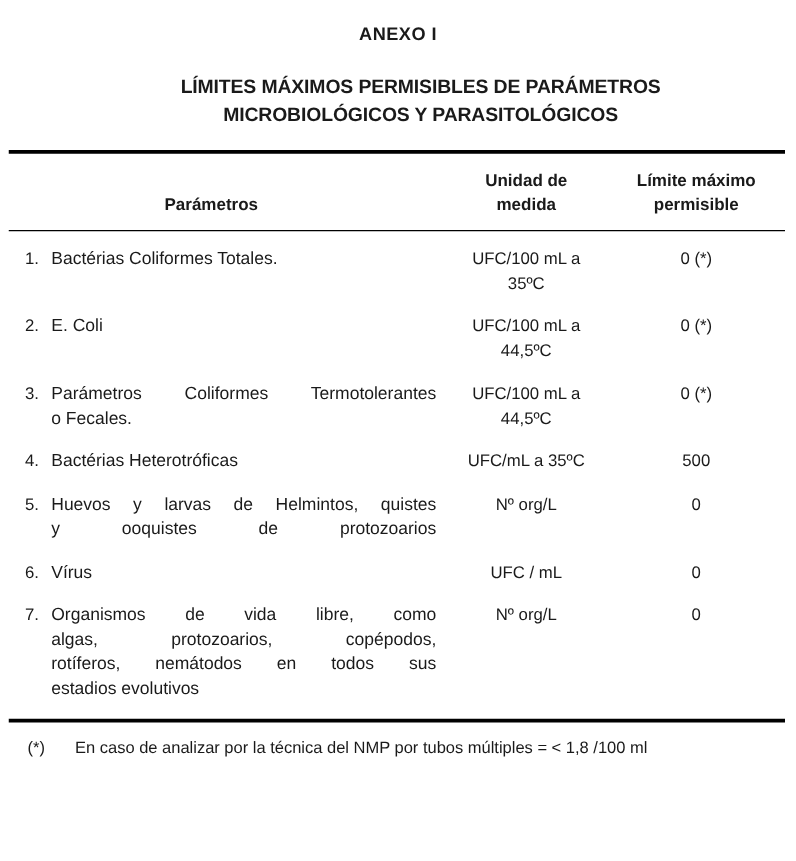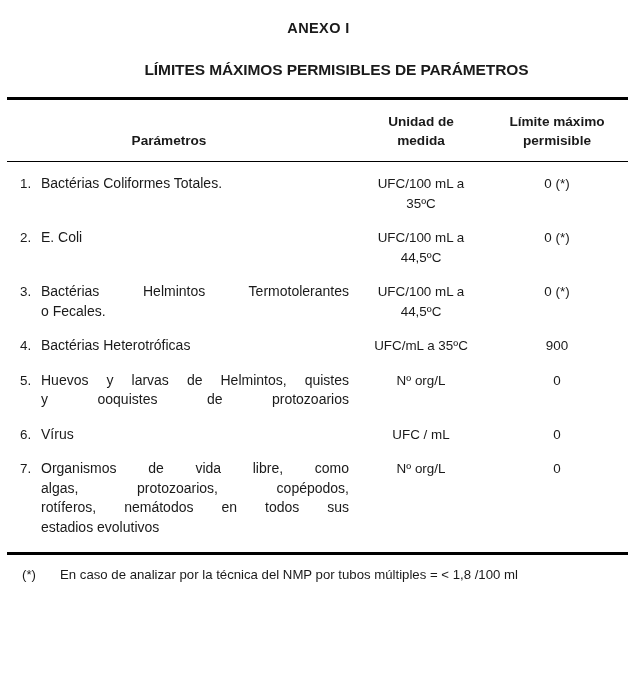--- a/index.html
+++ b/index.html
@@ -180,20 +180,21 @@
 </style>
 </head>
 <body>
 
 <div class="page">
 
   <div class="titles">
     <div class="anexo-title">ANEXO I</div>
     <div class="main-title">
       <span class="tl">LÍMITES MÁXIMOS PERMISIBLES DE PARÁMETROS</span>
+      <span class="tl">MICROBIOLÓGICOS Y PARASITOLÓGICOS</span>
     </div>
   </div>
 
   <div class="table-wrap">
 
     <div class="rule-thick"></div>
 
     <div class="thead">
       <div class="col-param">
         <div class="th">Parámetros</div>
@@ -238,21 +239,21 @@
             <span class="ln">44,5ºC</span>
           </div>
           <div class="limit-cell">
             <span class="ln">0 (*)</span>
           </div>
         </div>
         <div class="trow">
           <div class="param-cell">
             <div class="num">3.</div>
             <div class="ptext justify">
-              <span class="ln">Bactérias Helmintos Termotolerantes</span>
+              <span class="ln">Parámetros Coliformes Termotolerantes</span>
               <span class="ln last">o Fecales.</span>
             </div>
           </div>
           <div class="unit-cell">
             <span class="ln">UFC/100 mL a</span>
             <span class="ln">44,5ºC</span>
           </div>
           <div class="limit-cell">
             <span class="ln">0 (*)</span>
           </div>
@@ -261,21 +262,21 @@
           <div class="param-cell">
             <div class="num">4.</div>
             <div class="ptext">
               <span class="ln last">Bactérias Heterotróficas</span>
             </div>
           </div>
           <div class="unit-cell">
             <span class="ln">UFC/mL a 35ºC</span>
           </div>
           <div class="limit-cell">
-            <span class="ln">900</span>
+            <span class="ln">500</span>
           </div>
         </div>
         <div class="trow">
           <div class="param-cell">
             <div class="num">5.</div>
             <div class="ptext justify">
               <span class="ln">Huevos y larvas de Helmintos, quistes</span>
               <span class="ln">y ooquistes de protozoarios</span>
             </div>
           </div>

